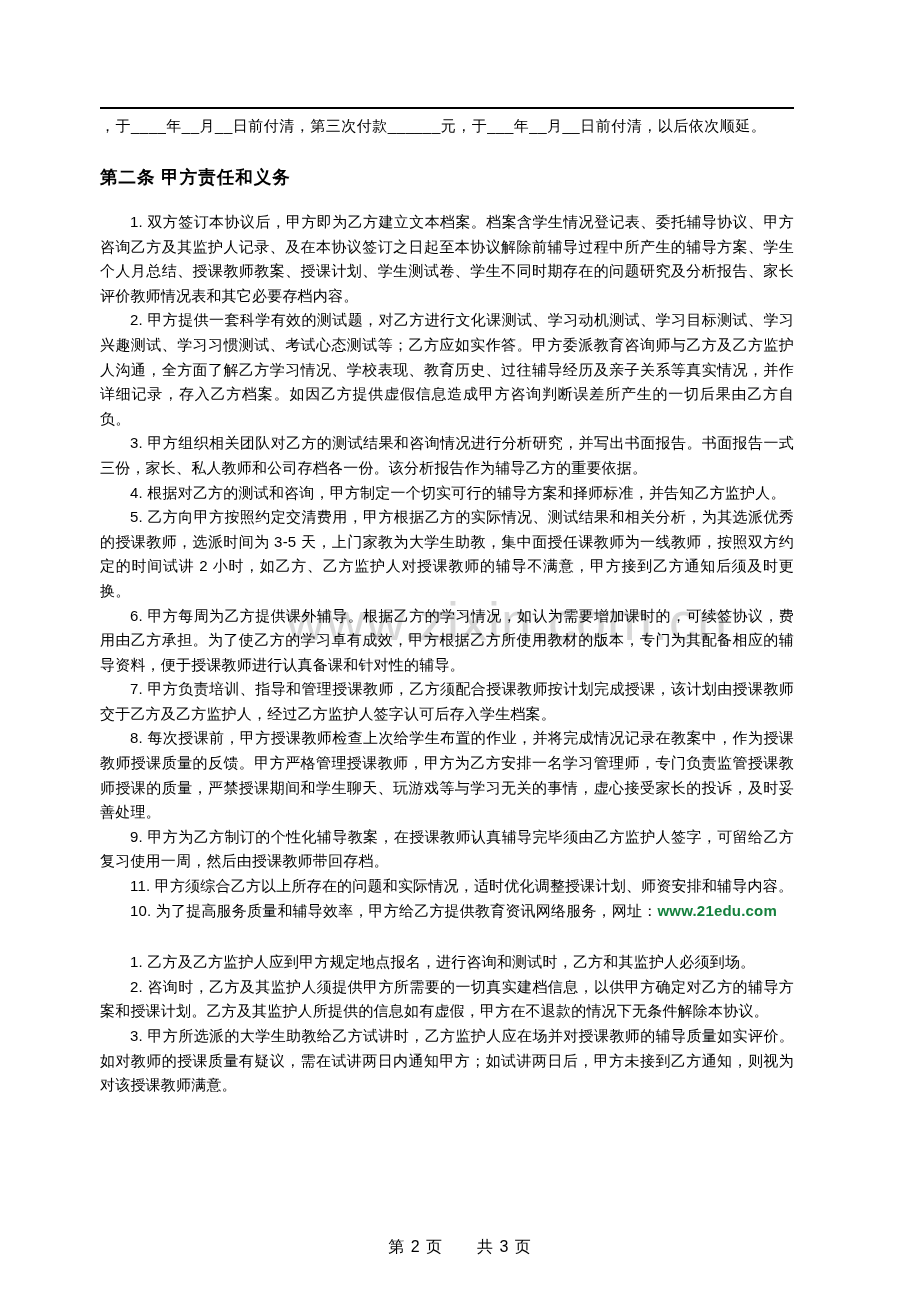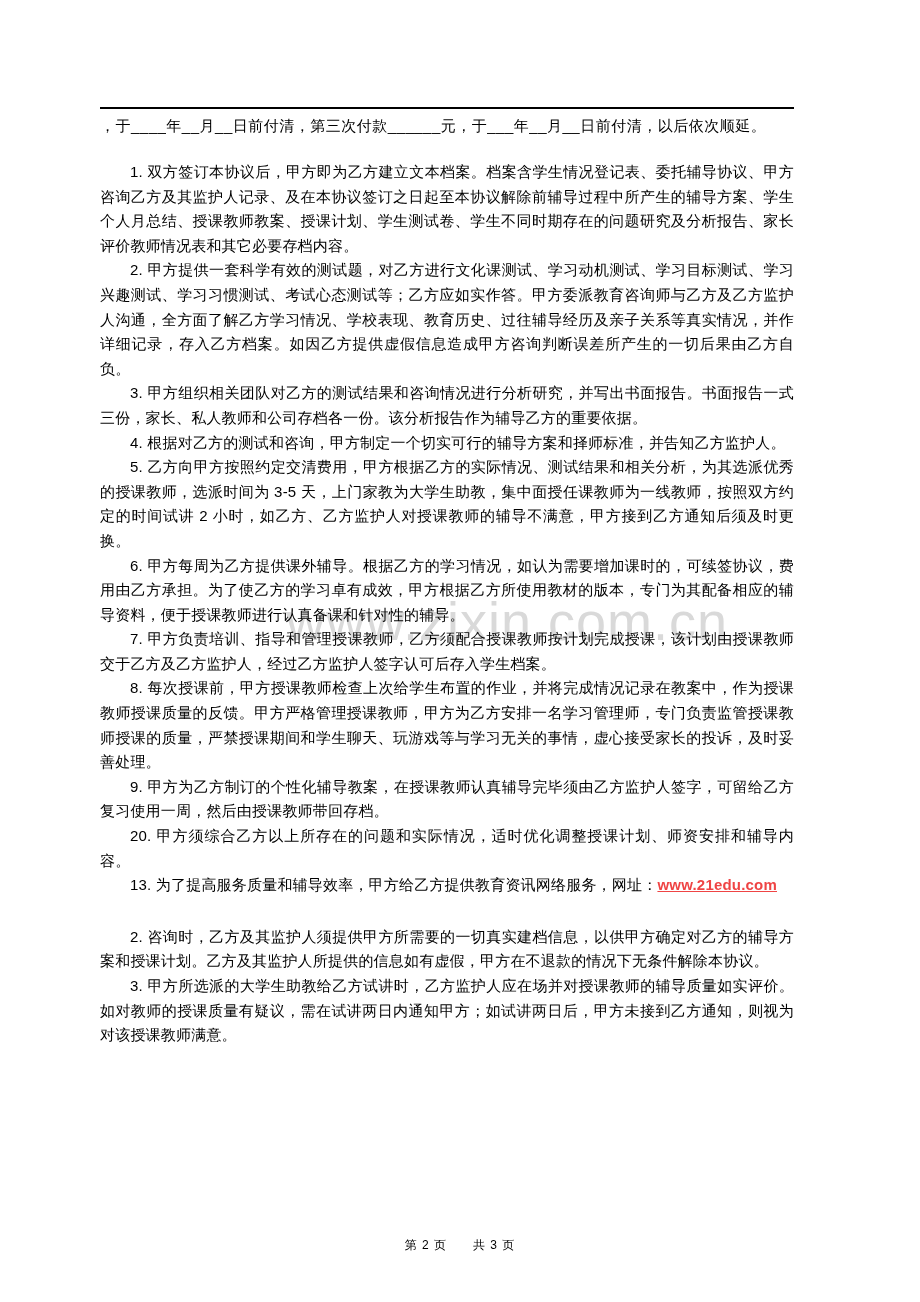--- a/index.html
+++ b/index.html
@@ -51,66 +51,67 @@
     margin:0;
     font-size:15px;
     line-height:24.6px;
     text-align:justify;
     text-indent:2em;
     letter-spacing:0.2px;
   }
   .clauses-s3{margin-top:27px;}
   .url-link{
     font-weight:bold;
-    text-decoration:underline;
-    color:#ef4444;
+    color:#15803d;
     cursor:pointer;
     margin-top:40px;
   }
   .footer{
     position:absolute;
     left:0;top:1237px;
     width:920px;
     text-align:center;
-    font-size:12px;
+    font-size:16px;
     color:#000000;
     z-index:1;
     letter-spacing:1px;
   }
 </style>
 </head>
 <body>
 
 <div class="page">
 
   <div class="watermark">www.zixin.com.cn</div>
 
   <div class="content">
 
     <div class="rule"></div>
 
     <p class="cont-line">，于____年__月__日前付清，第三次付款______元，于___年__月__日前付清，以后依次顺延。</p>
 
+    <h2 class="section-heading">第二条 甲方责任和义务</h2>
 
     <div class="clauses">
       <p>1. 双方签订本协议后，甲方即为乙方建立文本档案。档案含学生情况登记表、委托辅导协议、甲方咨询乙方及其监护人记录、及在本协议签订之日起至本协议解除前辅导过程中所产生的辅导方案、学生个人月总结、授课教师教案、授课计划、学生测试卷、学生不同时期存在的问题研究及分析报告、家长评价教师情况表和其它必要存档内容。</p>
       <p>2. 甲方提供一套科学有效的测试题，对乙方进行文化课测试、学习动机测试、学习目标测试、学习兴趣测试、学习习惯测试、考试心态测试等；乙方应如实作答。甲方委派教育咨询师与乙方及乙方监护人沟通，全方面了解乙方学习情况、学校表现、教育历史、过往辅导经历及亲子关系等真实情况，并作详细记录，存入乙方档案。如因乙方提供虚假信息造成甲方咨询判断误差所产生的一切后果由乙方自负。</p>
       <p>3. 甲方组织相关团队对乙方的测试结果和咨询情况进行分析研究，并写出书面报告。书面报告一式三份，家长、私人教师和公司存档各一份。该分析报告作为辅导乙方的重要依据。</p>
       <p>4. 根据对乙方的测试和咨询，甲方制定一个切实可行的辅导方案和择师标准，并告知乙方监护人。</p>
       <p>5. 乙方向甲方按照约定交清费用，甲方根据乙方的实际情况、测试结果和相关分析，为其选派优秀的授课教师，选派时间为 3-5 天，上门家教为大学生助教，集中面授任课教师为一线教师，按照双方约定的时间试讲 2 小时，如乙方、乙方监护人对授课教师的辅导不满意，甲方接到乙方通知后须及时更换。</p>
       <p>6. 甲方每周为乙方提供课外辅导。根据乙方的学习情况，如认为需要增加课时的，可续签协议，费用由乙方承担。为了使乙方的学习卓有成效，甲方根据乙方所使用教材的版本，专门为其配备相应的辅导资料，便于授课教师进行认真备课和针对性的辅导。</p>
       <p>7. 甲方负责培训、指导和管理授课教师，乙方须配合授课教师按计划完成授课，该计划由授课教师交于乙方及乙方监护人，经过乙方监护人签字认可后存入学生档案。</p>
       <p>8. 每次授课前，甲方授课教师检查上次给学生布置的作业，并将完成情况记录在教案中，作为授课教师授课质量的反馈。甲方严格管理授课教师，甲方为乙方安排一名学习管理师，专门负责监管授课教师授课的质量，严禁授课期间和学生聊天、玩游戏等与学习无关的事情，虚心接受家长的投诉，及时妥善处理。</p>
       <p>9. 甲方为乙方制订的个性化辅导教案，在授课教师认真辅导完毕须由乙方监护人签字，可留给乙方复习使用一周，然后由授课教师带回存档。</p>
-      <p>20. 甲方须综合乙方以上所存在的问题和实际情况，适时优化调整授课计划、师资安排和辅导内容。</p>
-      <p><span>13. 为了提高服务质量和辅导效率，甲方给乙方提供教育资讯网络服务，网址：</span><span class="url-link">www.21edu.com</span></p>
+      <p>11. 甲方须综合乙方以上所存在的问题和实际情况，适时优化调整授课计划、师资安排和辅导内容。</p>
+      <p><span>10. 为了提高服务质量和辅导效率，甲方给乙方提供教育资讯网络服务，网址：</span><span class="url-link">www.21edu.com</span></p>
     </div>
 
 
     <div class="clauses clauses-s3">
+      <p>1. 乙方及乙方监护人应到甲方规定地点报名，进行咨询和测试时，乙方和其监护人必须到场。</p>
       <p>2. 咨询时，乙方及其监护人须提供甲方所需要的一切真实建档信息，以供甲方确定对乙方的辅导方案和授课计划。乙方及其监护人所提供的信息如有虚假，甲方在不退款的情况下无条件解除本协议。</p>
       <p>3. 甲方所选派的大学生助教给乙方试讲时，乙方监护人应在场并对授课教师的辅导质量如实评价。如对教师的授课质量有疑议，需在试讲两日内通知甲方；如试讲两日后，甲方未接到乙方通知，则视为对该授课教师满意。</p>
 
     </div>
 
   </div>
 
   <div class="footer">第 2 页　　共 3 页</div>
 
 </div>

